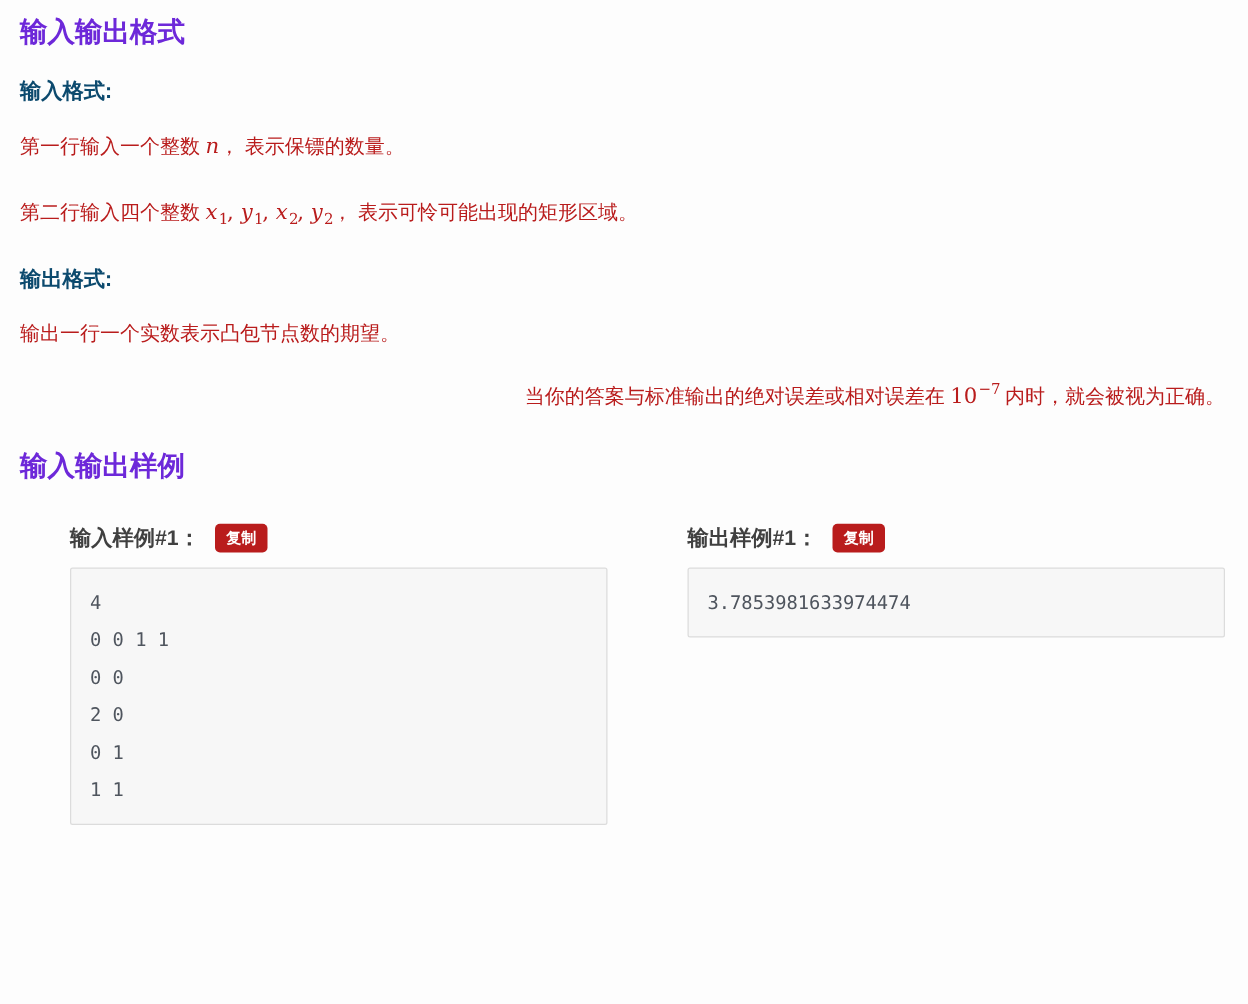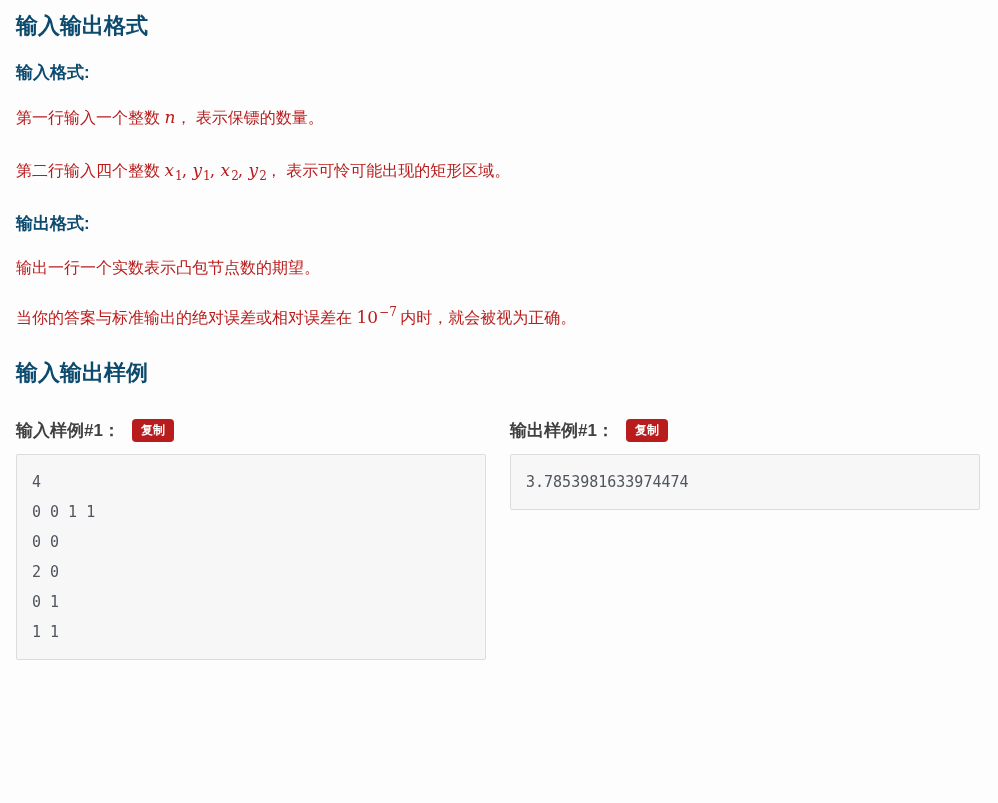--- a/index.html
+++ b/index.html
@@ -12,57 +12,57 @@
     width: 998px;
     height: 803px;
     box-sizing: border-box;
     padding: 12px 18px 0 16px;
     overflow: hidden;
   }
   h2 {
     font-size: 22px;
     line-height: 28px;
     font-weight: bold;
-    color: #0c4a6e;
+    color: #6d28d9;
     margin: 0 0 22px 0;
   }
   h2.h2-samples { margin-bottom: 30px; font-family: Liberation Serif, serif; }
   .subhead {
     font-size: 17px;
     line-height: 22px;
     font-weight: bold;
     color: #0c4a6e;
     margin: 0 0 21px 0;
   }
   .subhead.out { margin-bottom: 20px; }
   .body {
     font-size: 16px;
     line-height: 25px;
     margin: 0 0 28px 0;
     color: #b91c1c;
   }
   .mb30 { margin-bottom: 30px; }
   .mb25 { margin-bottom: 25px; }
-  .mb29 { margin-bottom: 29px; }
+  .mb29 { margin-bottom: 29px; text-align: right; }
   .note { margin-bottom: 55px; line-height: 22px; }
   .math {
     font-family: "DejaVu Serif", "Liberation Serif", serif;
     font-size: 17px;
   }
   .math.it { font-style: italic; }
   .math sub, .math sup {
     font-style: normal;
     font-size: 12px;
     font-family: "DejaVu Serif", "Liberation Serif", serif;
     line-height: 0;
   }
   .math sub { vertical-align: baseline; position: relative; top: 4px; left: 1px; }
   .math sup { vertical-align: baseline; position: relative; top: -7px; left: 1px; }
   .sample-row { display: flex; gap: 24px; }
-  .sample-col { flex: 1; min-width: 0; }
+  .sample-col { flex: 1; min-width: 0; margin-left: 40px; }
   .sample-head {
     height: 26px;
     margin-bottom: 11px;
     display: flex;
     align-items: center;
   }
   .sample-label {
     font-size: 17px;
     font-weight: bold;
     color: #404040;

